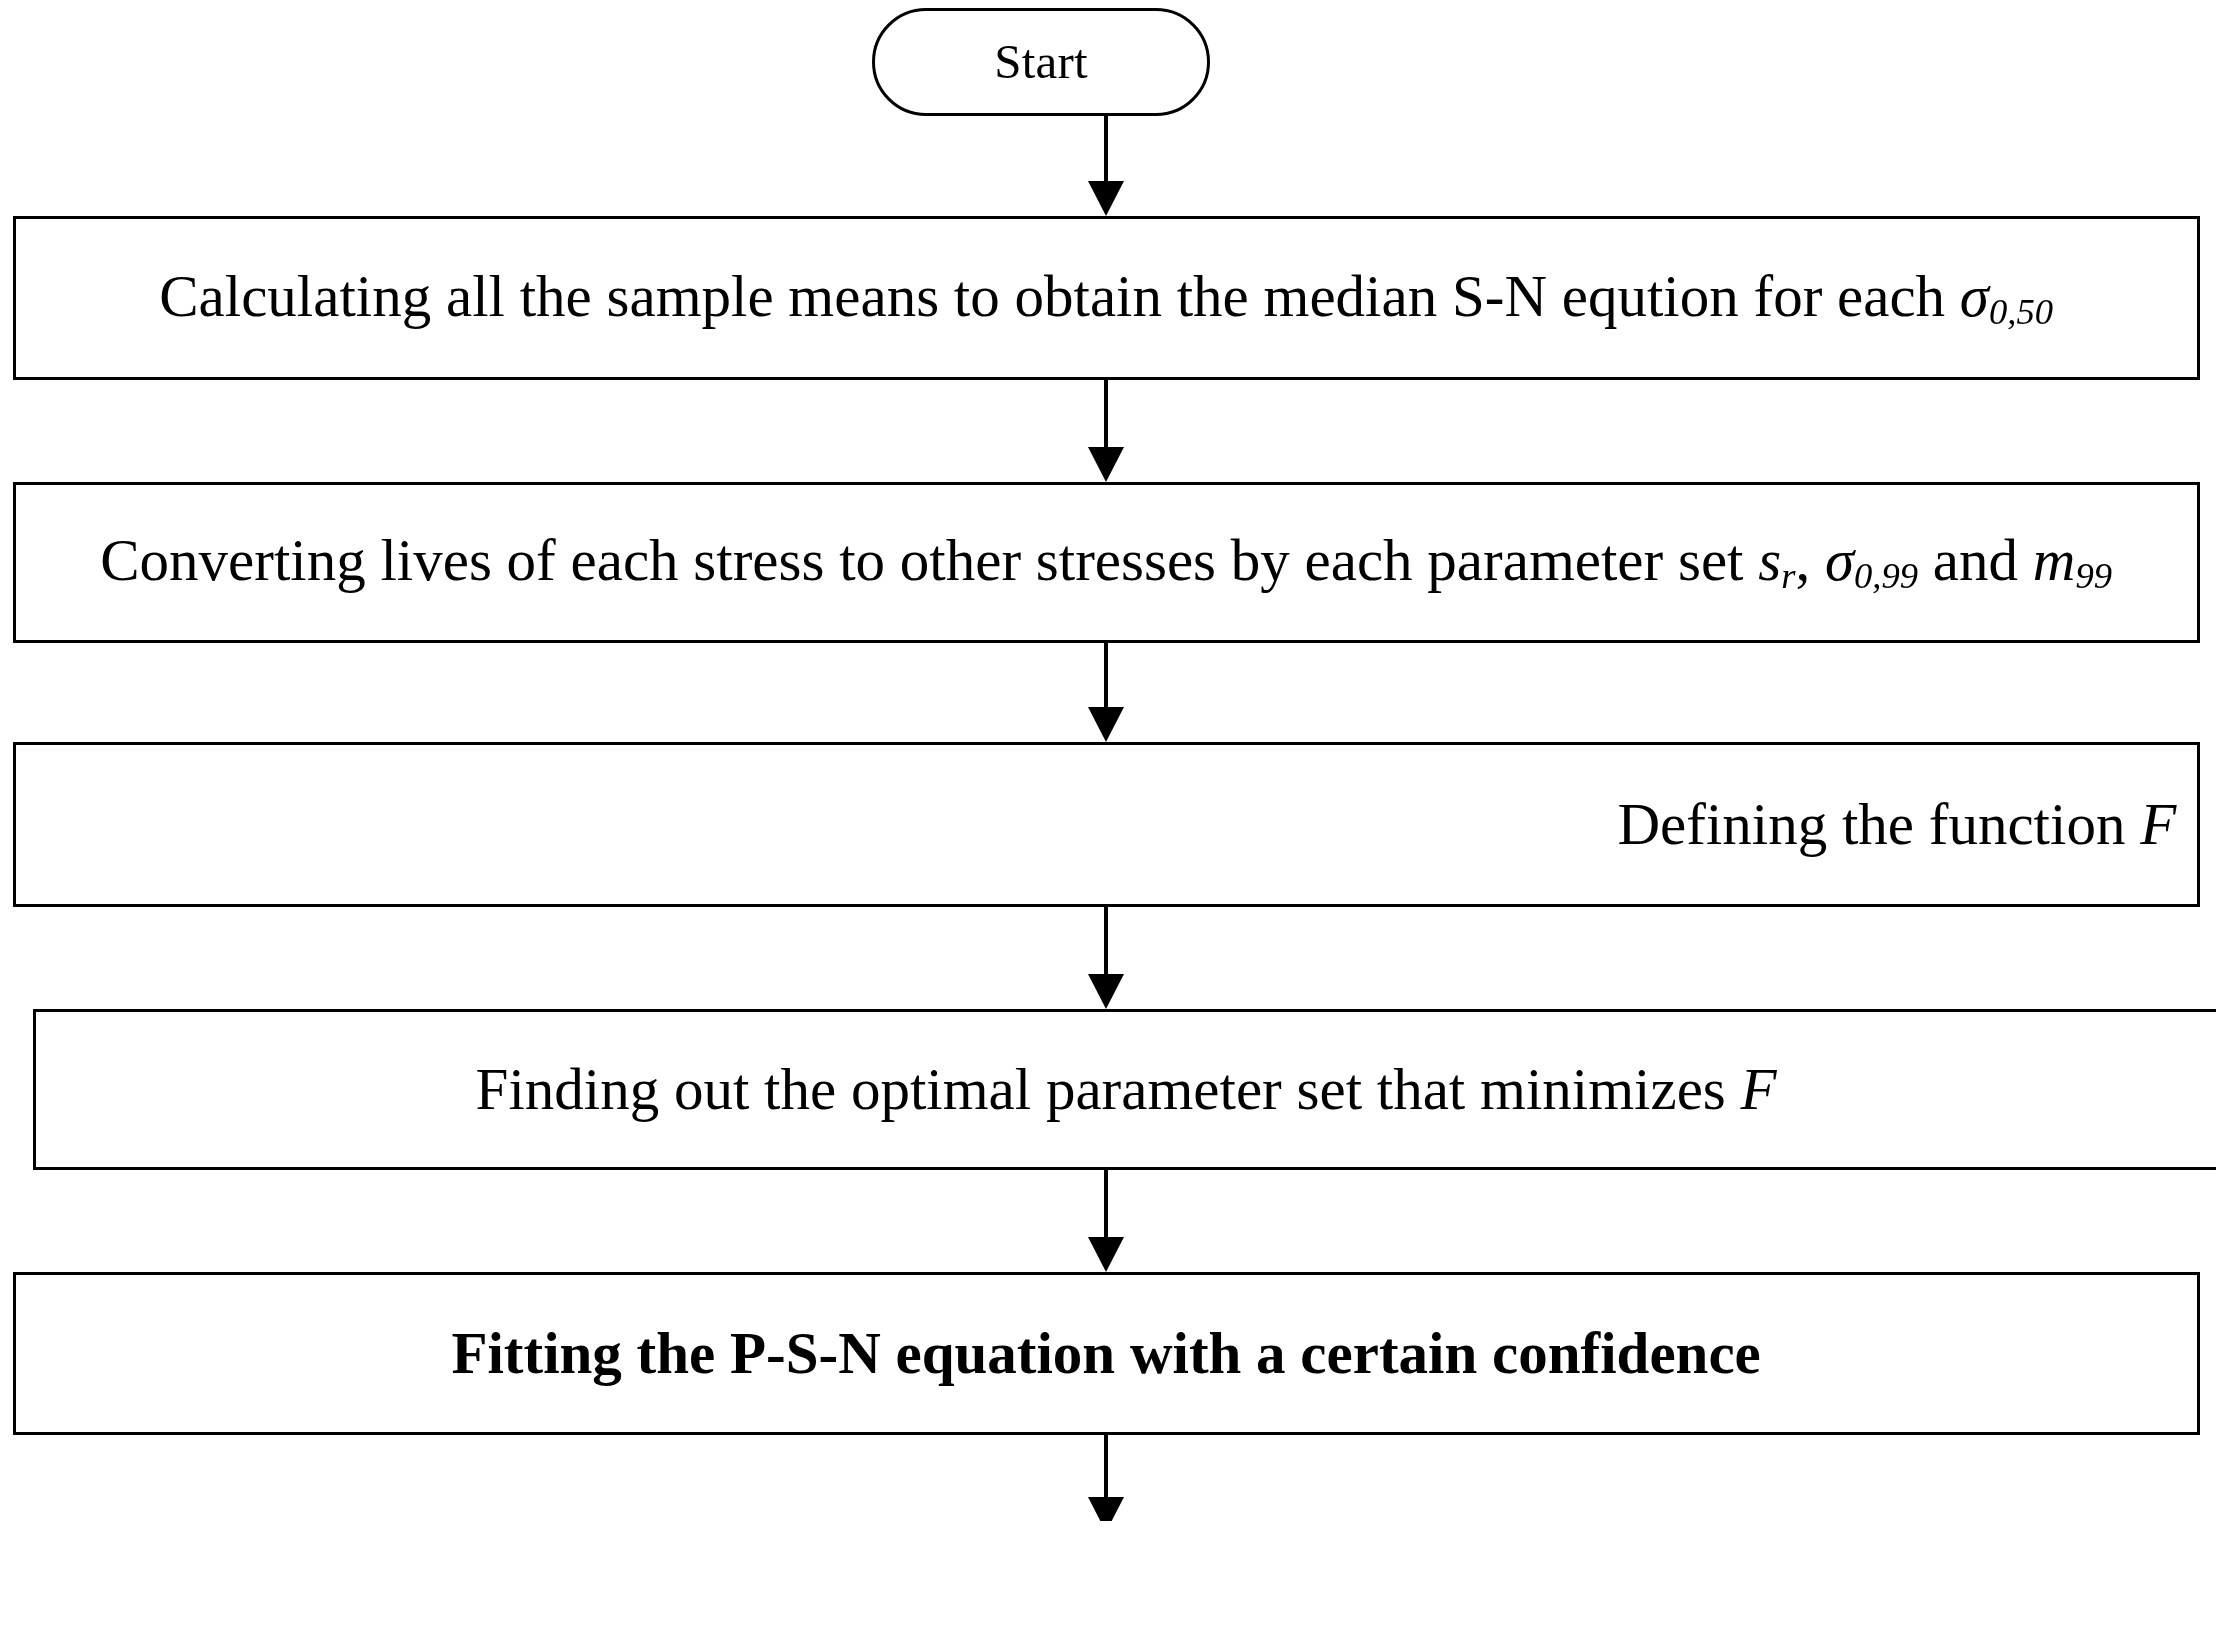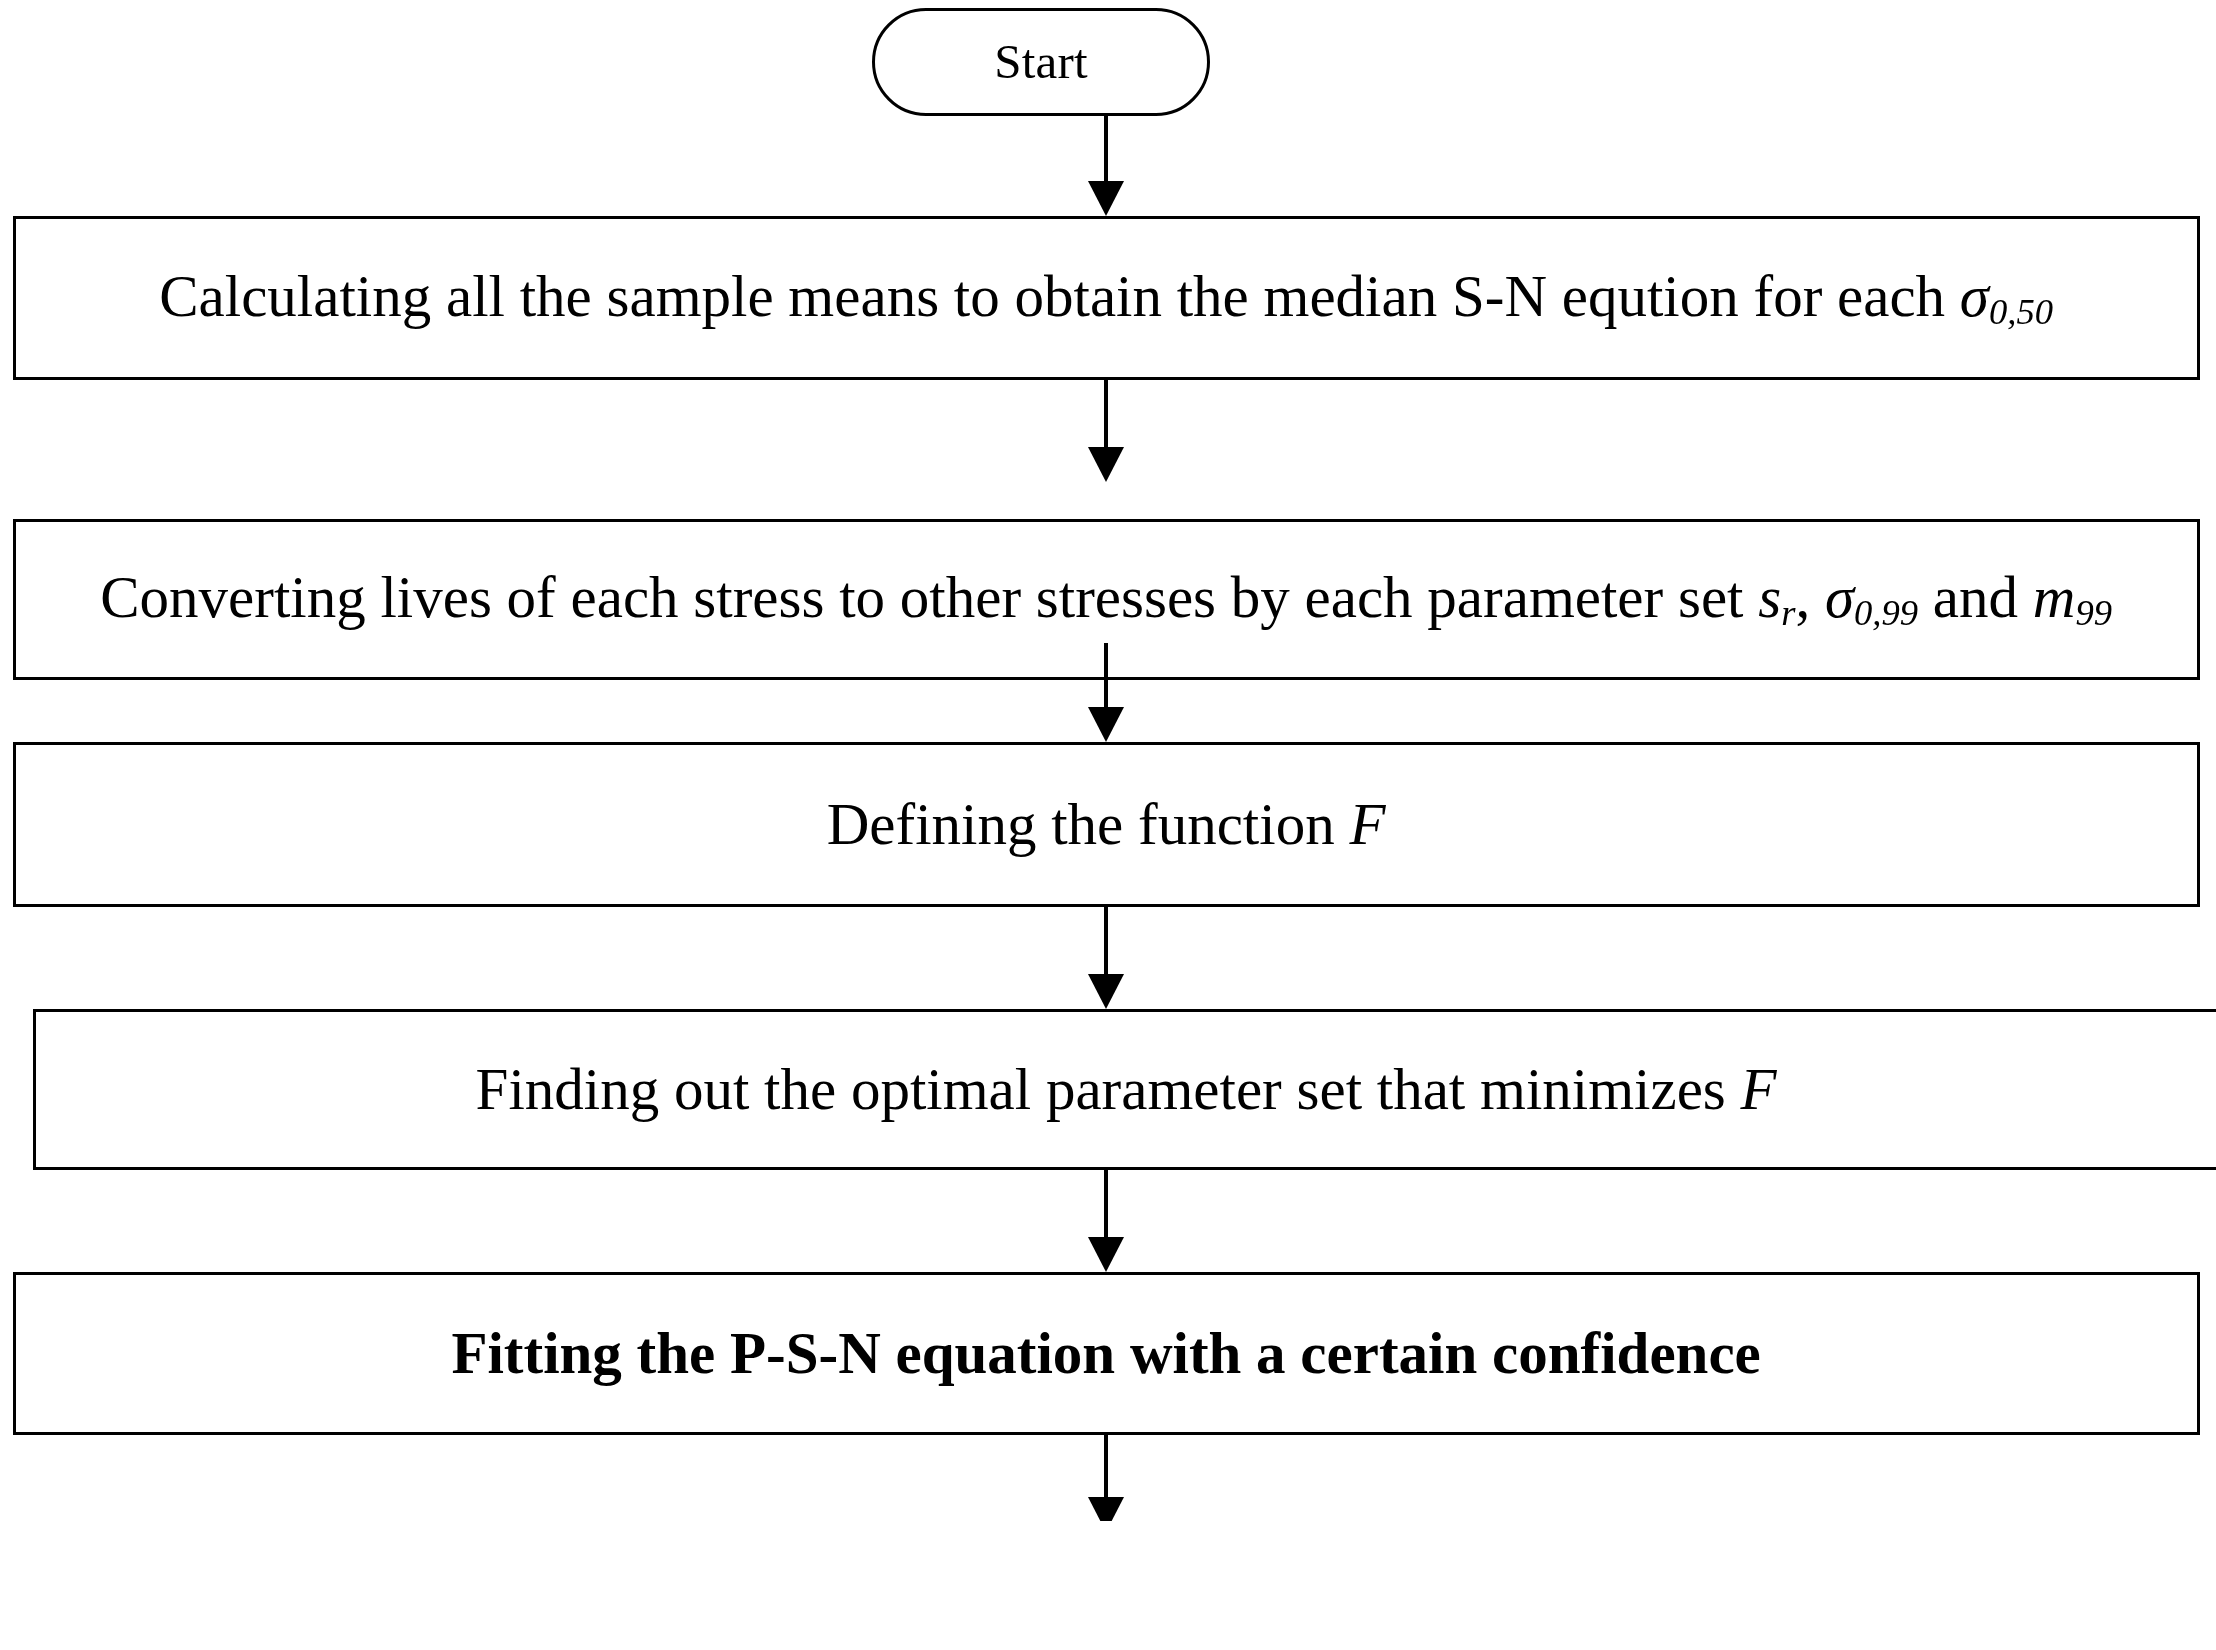--- a/index.html
+++ b/index.html
@@ -109,32 +109,32 @@
     <span class="label">
       <span>Calculating all the sample means to obtain the median S-N eqution for each </span><span class="var">σ</span><span class="sub">0,50</span>
     </span>
   </div>
 
   <div class="arrow" style="left:1088px; top:380px; width:36px; height:102px;">
     <div class="shaft" style="height:72px;"></div>
     <div class="head"></div>
   </div>
 
-  <div class="process" style="left:12.6px; top:482px; width:2187px; height:161px;margin-top:37px;">
+  <div class="process" style="left:12.6px; top:482px; width:2187px; height:161px;">
     <span class="label">
       <span>Converting lives of each stress to other stresses by each parameter set </span><span class="var">s</span><span class="sub">r</span><span>, </span><span class="var">σ</span><span class="sub">0,99</span><span> and </span><span class="var">m</span><span class="sub">99</span>
     </span>
   </div>
 
   <div class="arrow" style="left:1088px; top:643px; width:36px; height:99px;">
     <div class="shaft" style="height:69px;"></div>
     <div class="head"></div>
   </div>
 
-  <div class="process" style="left:12.6px; top:742px; width:2187px; height:165px;">
+  <div class="process" style="left:12.6px; top:742px; width:2187px; height:165px;justify-content:flex-end;">
     <span class="label">
       <span>Defining the function </span><span class="var">F</span>
     </span>
   </div>
 
   <div class="arrow" style="left:1088px; top:907px; width:36px; height:102px;">
     <div class="shaft" style="height:72px;"></div>
     <div class="head"></div>
   </div>
 

